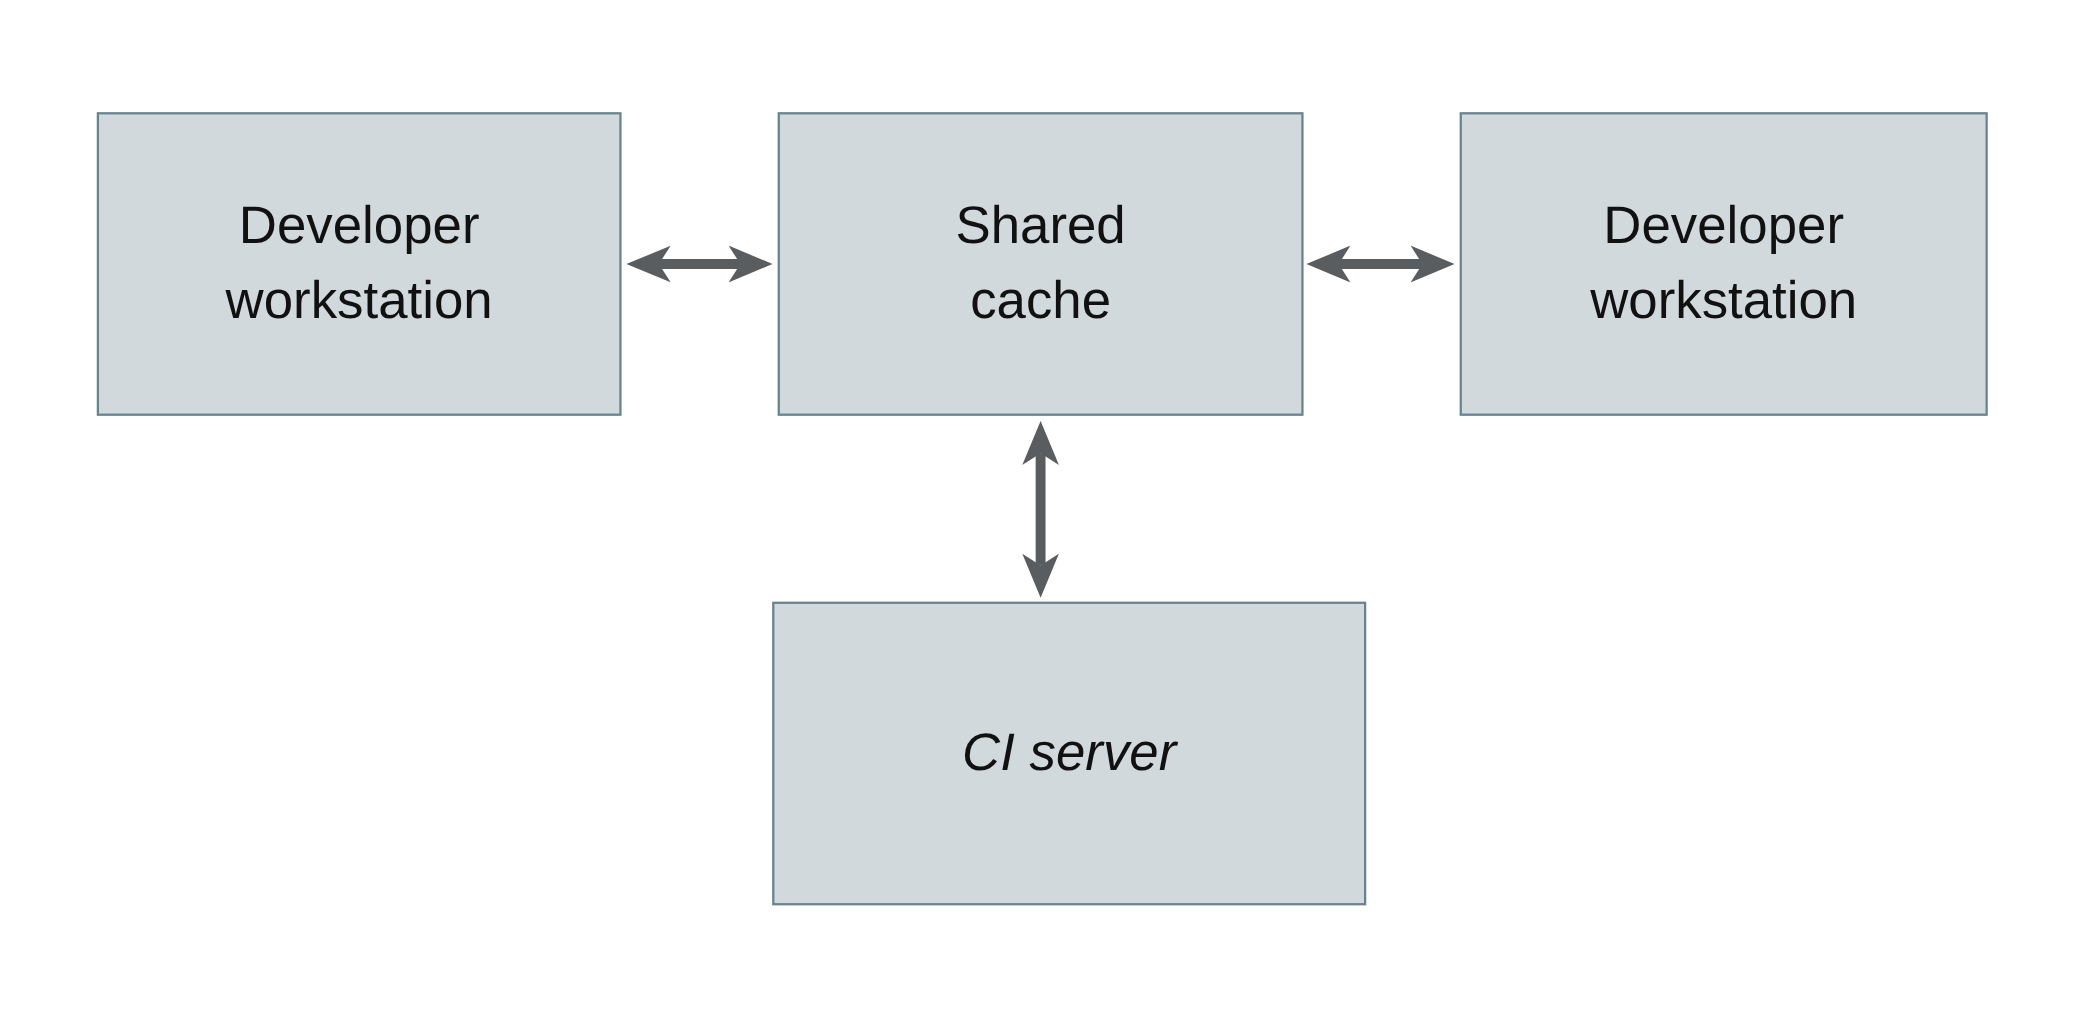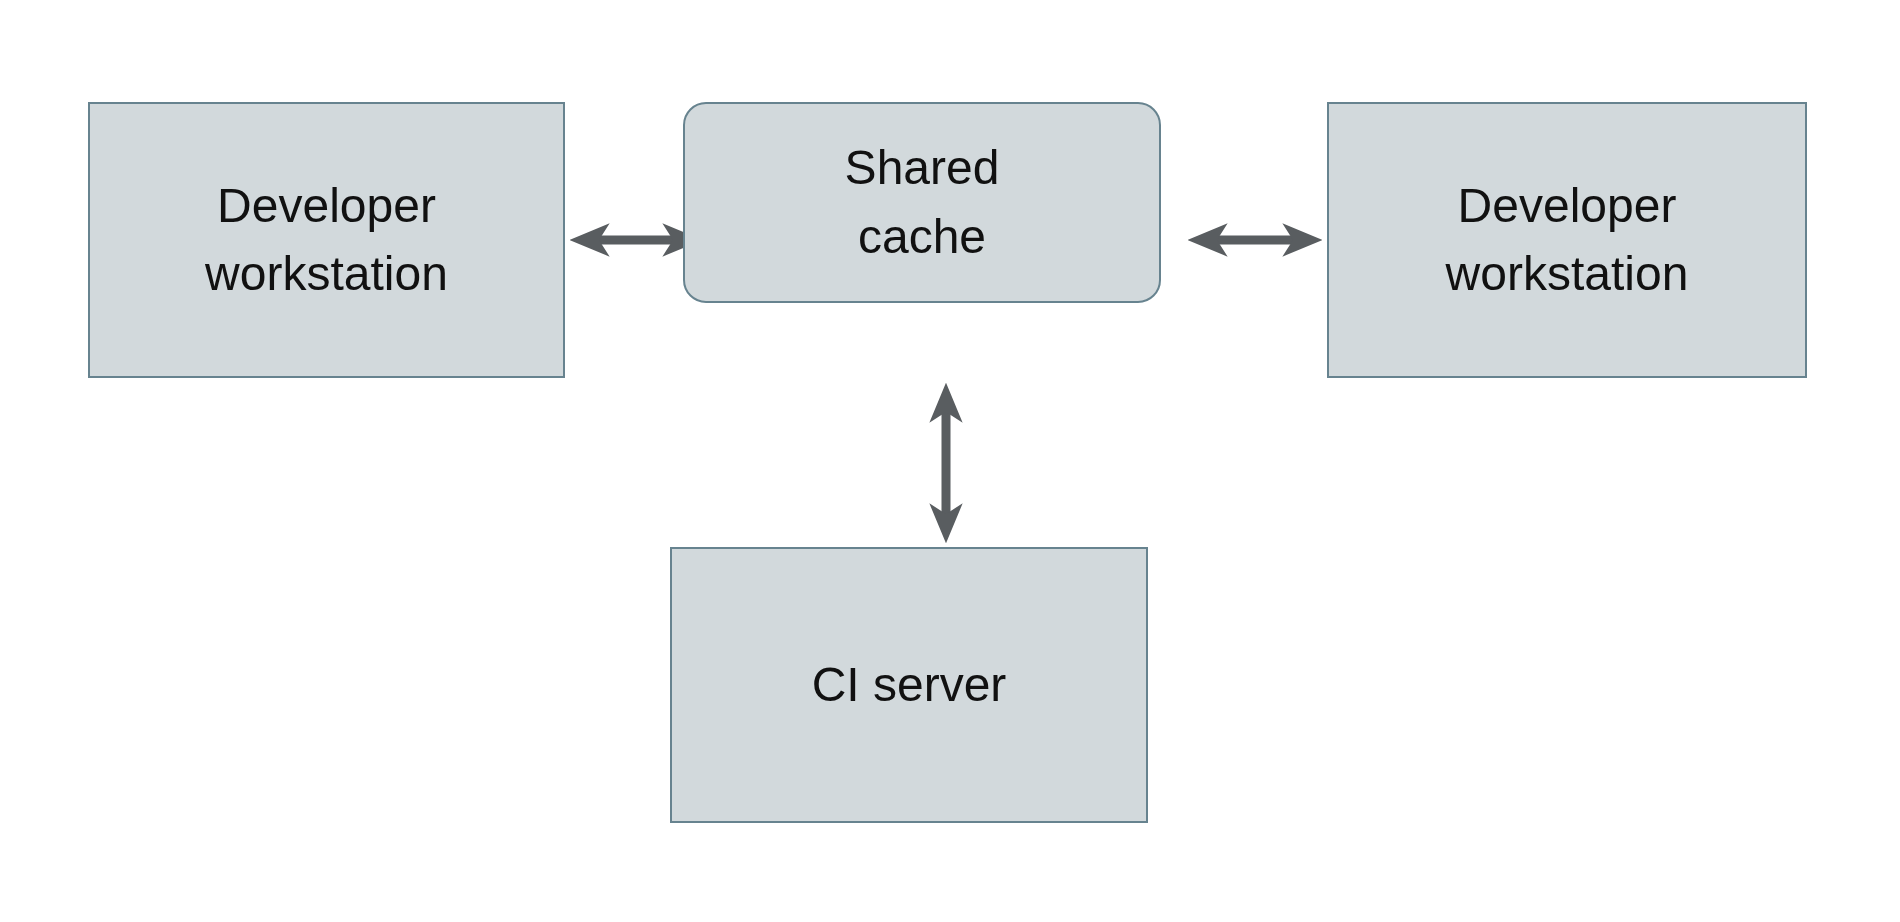--- a/index.html
+++ b/index.html
@@ -29,23 +29,23 @@
     text-align: center;
   }
   .node .label {
     font-size: 48px;
     line-height: 1.42;
     color: var(--text);
     white-space: pre-line;
     letter-spacing: 0px;
   }
   .node-dev-left   { left: 88px;   top: 102px; width: 477px; height: 276px; }
-  .node-cache      { left: 683px;  top: 102px; width: 478px; height: 201px; border-radius: 23px; }
+  .node-cache      { left: 707px;  top: 102px; width: 478px; height: 276px; }
   .node-dev-right  { left: 1327px; top: 102px; width: 480px; height: 276px; }
-  .node-ci         { left: 670px;  top: 547px; width: 478px; height: 276px; }
+  .node-ci         { left: 702px;  top: 547px; width: 540px; height: 276px; font-style: italic; }
   .arrow-layer {
     position: absolute;
     left: 0; top: 0;
     width: 1900px;
     height: 922px;
     pointer-events: none;
   }
   .arrow-layer line {
     stroke: var(--arrow);
     stroke-width: 9;

